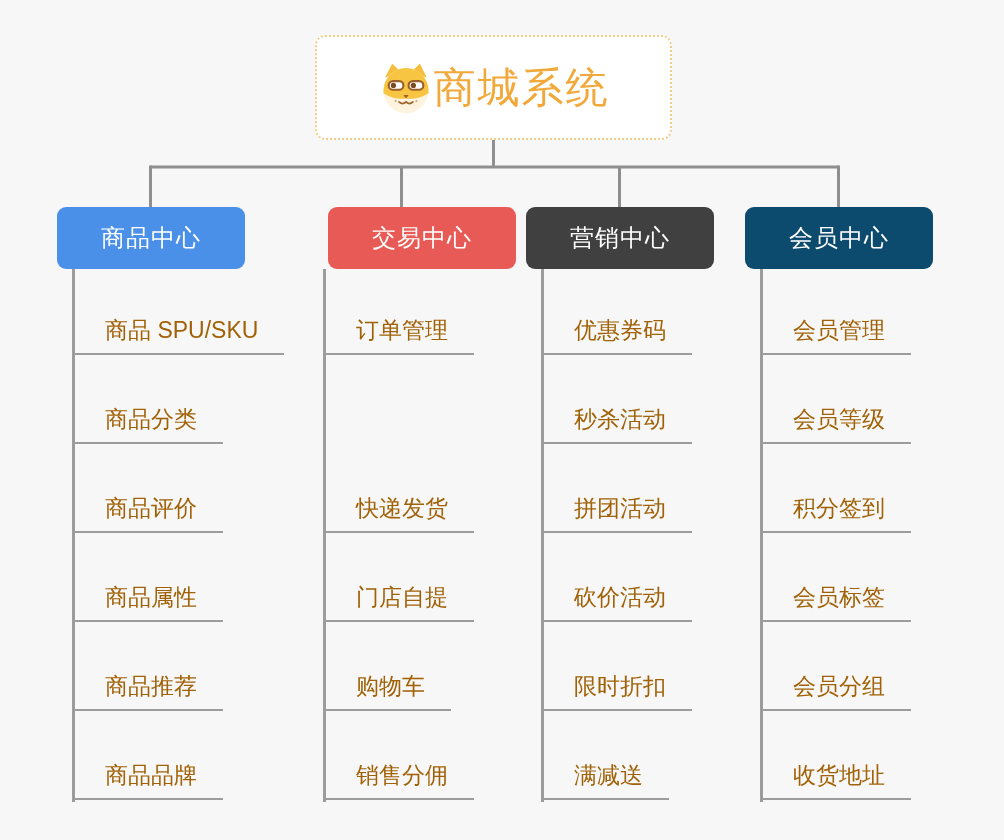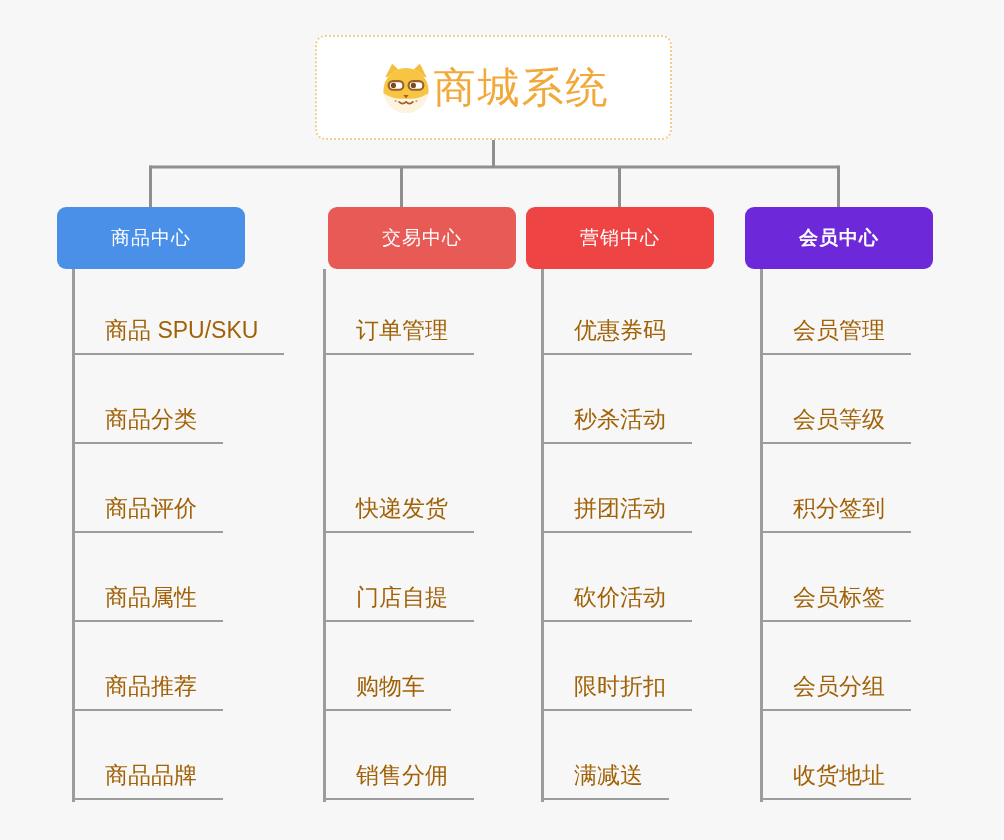--- a/index.html
+++ b/index.html
@@ -29,21 +29,21 @@
   .branch{position:absolute;top:0;width:188px;height:840px;}
   .branch.b0{left:57px;}
   .branch.b1{left:308px;}
   .branch.b2{left:526px;}
   .branch.b3{left:745px;}
 
   .branch-node{
     position:absolute;left:0;top:207px;width:188px;height:62px;
     border-radius:9px;box-sizing:border-box;
     display:flex;align-items:center;justify-content:center;
-    color:#ffffff;font-size:19px;letter-spacing:1px;white-space:nowrap;
+    color:#ffffff;font-size:24px;letter-spacing:1px;white-space:nowrap;
   }
   .spine{
     position:absolute;left:15px;top:269px;width:3px;height:533px;
     background:#9c9c9c;
   }
   .leaf{
     position:absolute;left:15px;top:calc(315px + var(--row) * 89px);
     height:30px;line-height:30px;
     padding:0 26px 8px 33px;
     border-bottom:2px solid #9c9c9c;
@@ -101,32 +101,32 @@
     <div class="branch-node" style="background-color: rgb(232, 90, 85); margin-left: 20px;">交易中心</div>
     <div class="spine"></div>
     <div class="leaf" style="--row:0">订单管理</div>
     <div class="leaf" style="--row:2">快递发货</div>
     <div class="leaf" style="--row:3">门店自提</div>
     <div class="leaf" style="--row:4">购物车</div>
     <div class="leaf" style="--row:5">销售分佣</div>
   </div>
 
   <div class="branch b2">
-    <div class="branch-node" style="background-color: #ef4444; text-align: center;">营销中心</div>
+    <div class="branch-node" style="background-color: #404040; text-align: center;">营销中心</div>
     <div class="spine"></div>
     <div class="leaf" style="--row:1">秒杀活动</div>
     <div class="leaf" style="--row:0">优惠券码</div>
     <div class="leaf" style="--row:2">拼团活动</div>
     <div class="leaf" style="--row:3">砍价活动</div>
     <div class="leaf" style="--row:4">限时折扣</div>
     <div class="leaf" style="--row:5">满减送</div>
   </div>
 
   <div class="branch b3">
-    <div class="branch-node" style="background-color: #6d28d9; font-weight: bold;">会员中心</div>
+    <div class="branch-node" style="background-color: #0c4a6e;">会员中心</div>
     <div class="spine"></div>
     <div class="leaf" style="--row:0">会员管理</div>
     <div class="leaf" style="--row:2">积分签到</div>
     <div class="leaf" style="--row:1">会员等级</div>
     <div class="leaf" style="--row:3">会员标签</div>
     <div class="leaf" style="--row:4">会员分组</div>
     <div class="leaf" style="--row:5">收货地址</div>
   </div>
 
 </div>

